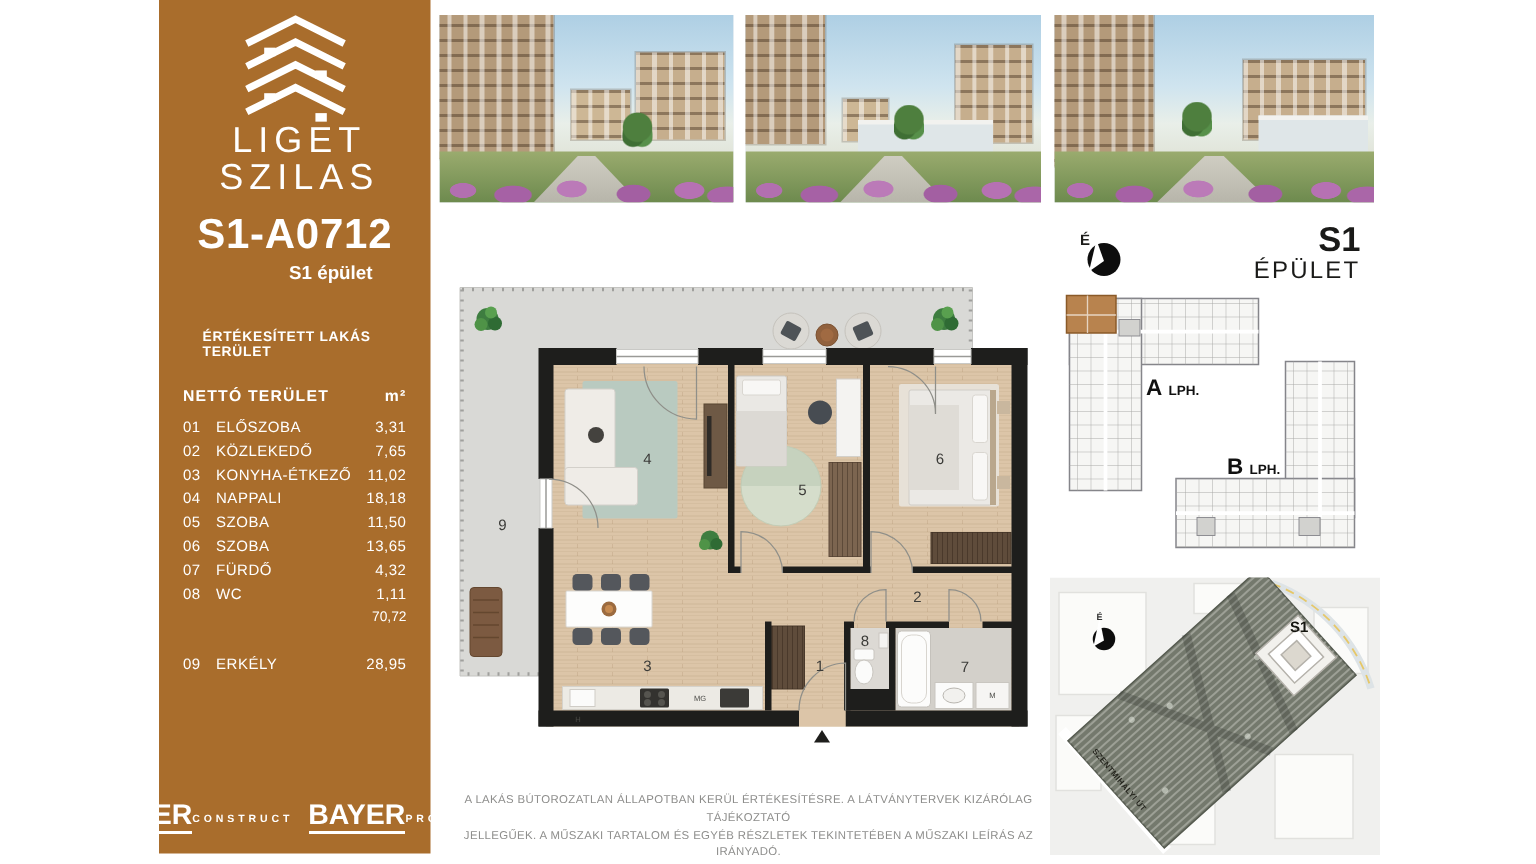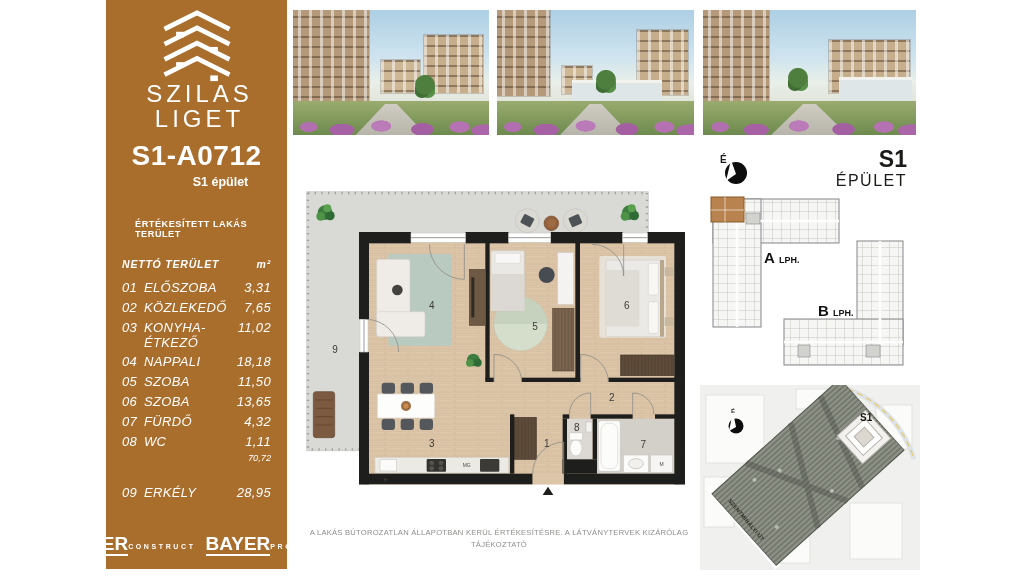--- a/index.html
+++ b/index.html
@@ -11,24 +11,24 @@
   .brand{position:absolute;top:82px;left:0;width:100%;text-align:center;font-size:24px;
          letter-spacing:4px;padding-left:3px;line-height:1.04;font-weight:400;}
   .unit-id{position:absolute;top:140px;left:0;width:100%;text-align:center;font-size:28px;
            font-weight:bold;letter-spacing:.5px;}
   .unit-sub{position:absolute;top:175px;left:0;width:100%;text-align:center;font-size:12.5px;
             font-weight:bold;line-height:1.2;padding-left:24px;}
   .sold{position:absolute;left:29px;top:219px;right:14px;}
   .sold-label{font-size:9.2px;font-weight:bold;letter-spacing:.5px;}
   .sold-value{font-size:17px;font-weight:bold;margin-top:3px;}
   .sold-unit{font-size:9px;font-weight:bold;}
-  .nettable{position:absolute;left:16px;right:16px;top:258px;font-style:italic;}
+  .nettable{position:absolute;left:16px;right:16px;top:258px;}
   .nt-head{display:flex;justify-content:space-between;font-weight:bold;font-size:10.5px;
            letter-spacing:.8px;margin-bottom:10px;}
-  .nt-row{display:flex;font-size:13px;letter-spacing:.35px;margin-bottom:4.8px;}
+  .nt-row{display:flex;font-size:10px;letter-spacing:.35px;margin-bottom:4.8px;}
   .nt-num{width:22px;}
   .nt-name{flex:1;}
   .nt-area{margin-left:auto;}
   .nt-subtotal{text-align:right;font-size:9.2px;margin-top:1px;}
   .nt-balcony{margin-top:22px;margin-bottom:0;}
   .logos{position:absolute;bottom:13px;left:0;width:100%;display:flex;justify-content:center;gap:10px;}
   .blogo{display:flex;align-items:center;}
   .blogo-name{font-size:19px;font-weight:bold;line-height:1;border-bottom:2.5px solid #fff;
               padding-bottom:1px;letter-spacing:0;}
   .blogo-div{font-size:7px;font-weight:bold;letter-spacing:2.6px;margin-top:2.5px;}
@@ -93,22 +93,22 @@
         </g>
         <g fill="#fff">
           <rect x="20" y="24" width="8" height="6"></rect>
           <rect x="56" y="40" width="8" height="6"></rect>
           <rect x="20" y="56" width="8" height="6"></rect>
           <rect x="56" y="70" width="8" height="6"></rect>
         </g>
       </svg>
     </div>
     <div class="brand">
+      <div>LIGET</div>
       <div>SZILAS</div>
-      <div>LIGET</div>
     </div>
     <div class="unit-id">S1-A0712</div>
     <div class="unit-sub">
       <div>S1 épület</div>
     </div>
     <div class="sold">
       <div class="sold-label">ÉRTÉKESÍTETT LAKÁS TERÜLET</div>
     </div>
 
     <div class="nettable">
@@ -486,15 +486,16 @@
     <g>
       <circle cx="36" cy="41" r="7.5" fill="#0d0d0d"></circle>
       <polygon points="36,42 29,46 33,27" fill="#ffffff"></polygon>
       <text x="31" y="28" font-size="6" font-weight="bold" fill="#333">É</text>
     </g>
     <text transform="translate(28,116) rotate(50)" font-size="5.4" font-weight="bold" fill="#26261f" letter-spacing=".3">SZENTMIHÁLYI ÚT</text>
   </svg>
 
   <div class="disclaimer">
     <div>A LAKÁS BÚTOROZATLAN ÁLLAPOTBAN KERÜL ÉRTÉKESÍTÉSRE. A LÁTVÁNYTERVEK KIZÁRÓLAG TÁJÉKOZTATÓ</div>
+    <div>JELLEGŰEK. A MŰSZAKI TARTALOM ÉS EGYÉB RÉSZLETEK TEKINTETÉBEN A MŰSZAKI LEÍRÁS AZ IRÁNYADÓ.</div>
   </div>
 
 </div>
 
 </body></html>

